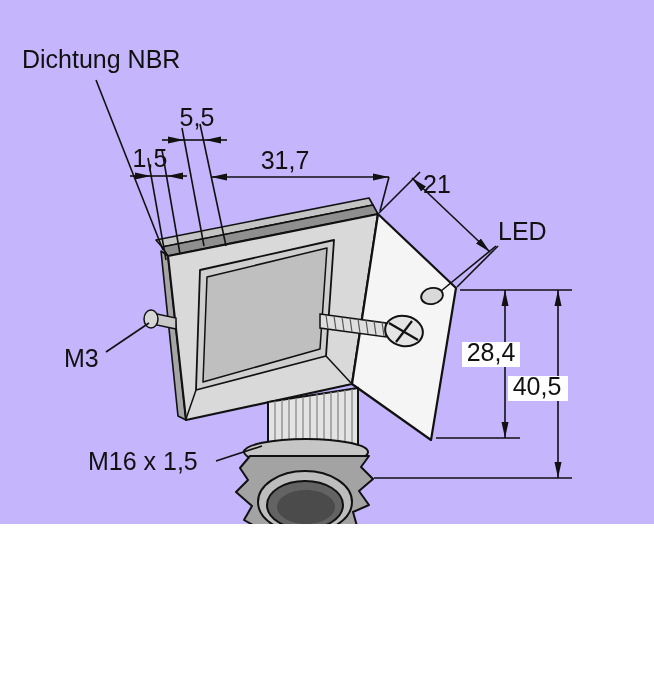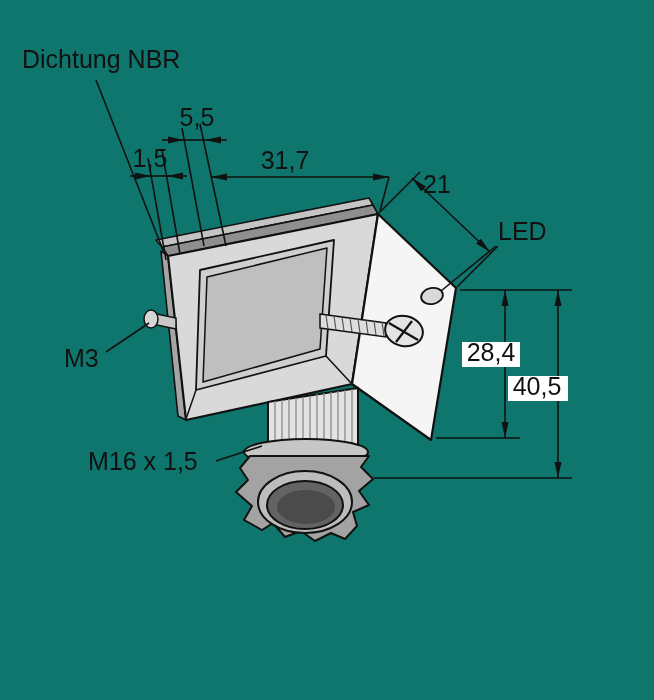--- a/index.html
+++ b/index.html
@@ -4,22 +4,22 @@
 <style>
   html, body {
     margin: 0;
     padding: 0;
     background: #ffffff;
     font-family: "Liberation Sans", sans-serif;
   }
   .canvas {
     position: relative;
     width: 654px;
-    height: 700px;
-    background: #0f766e;
+    height: 524px;
+    background: #c4b5fd;
     overflow: hidden;
   }
   svg { display: block; }
   text {
     font-family: "Liberation Sans", sans-serif;
     font-size: 25px;
     fill: #111111;
   }
 </style>
 </head>

